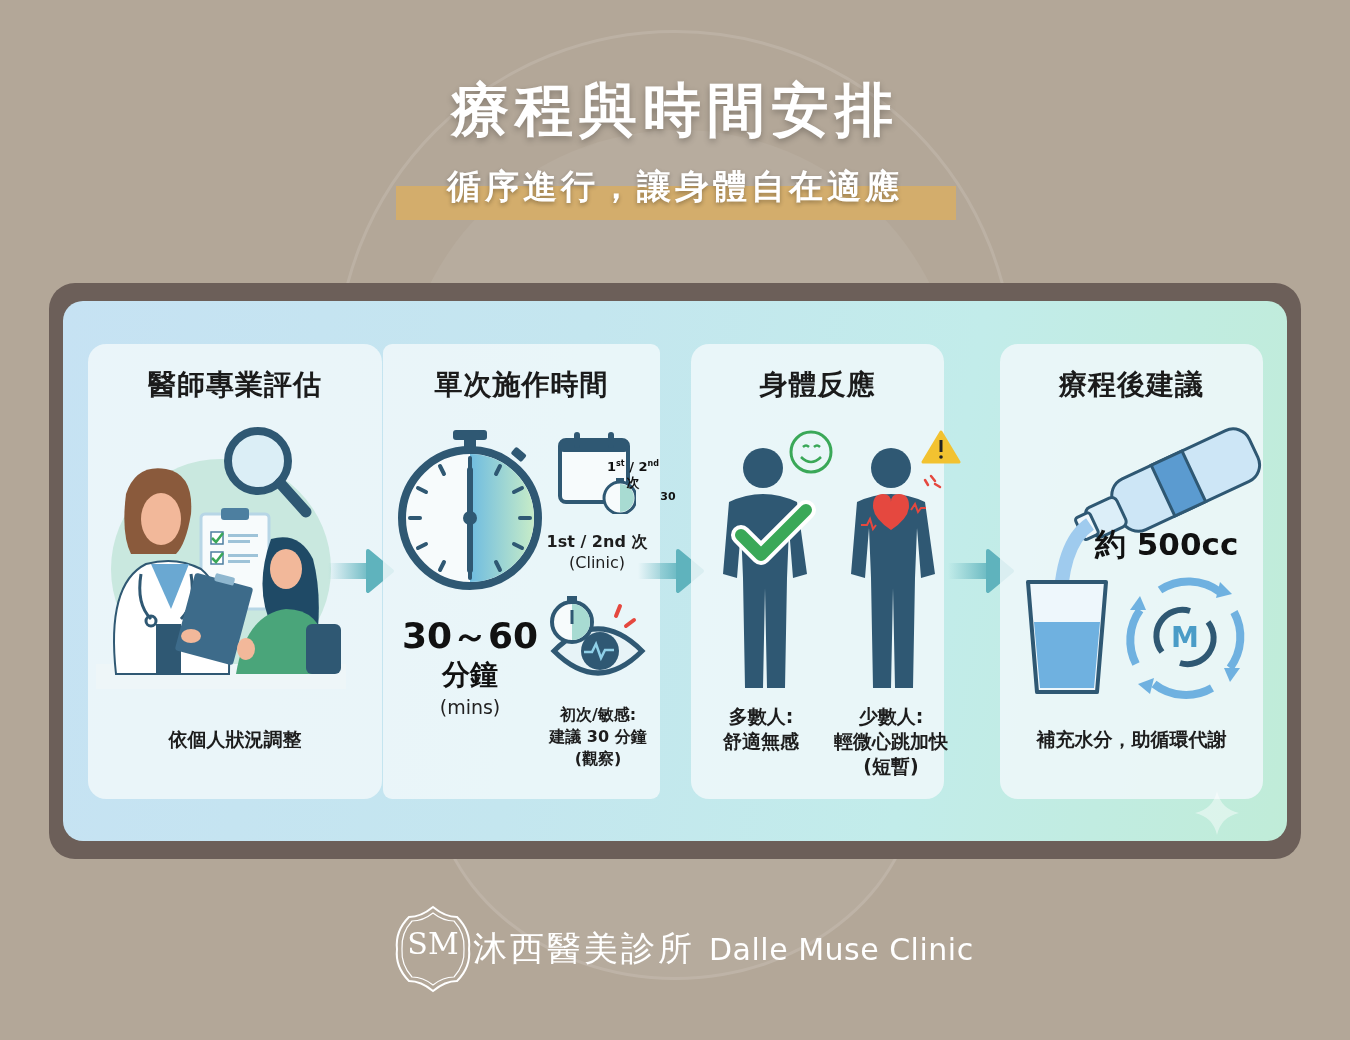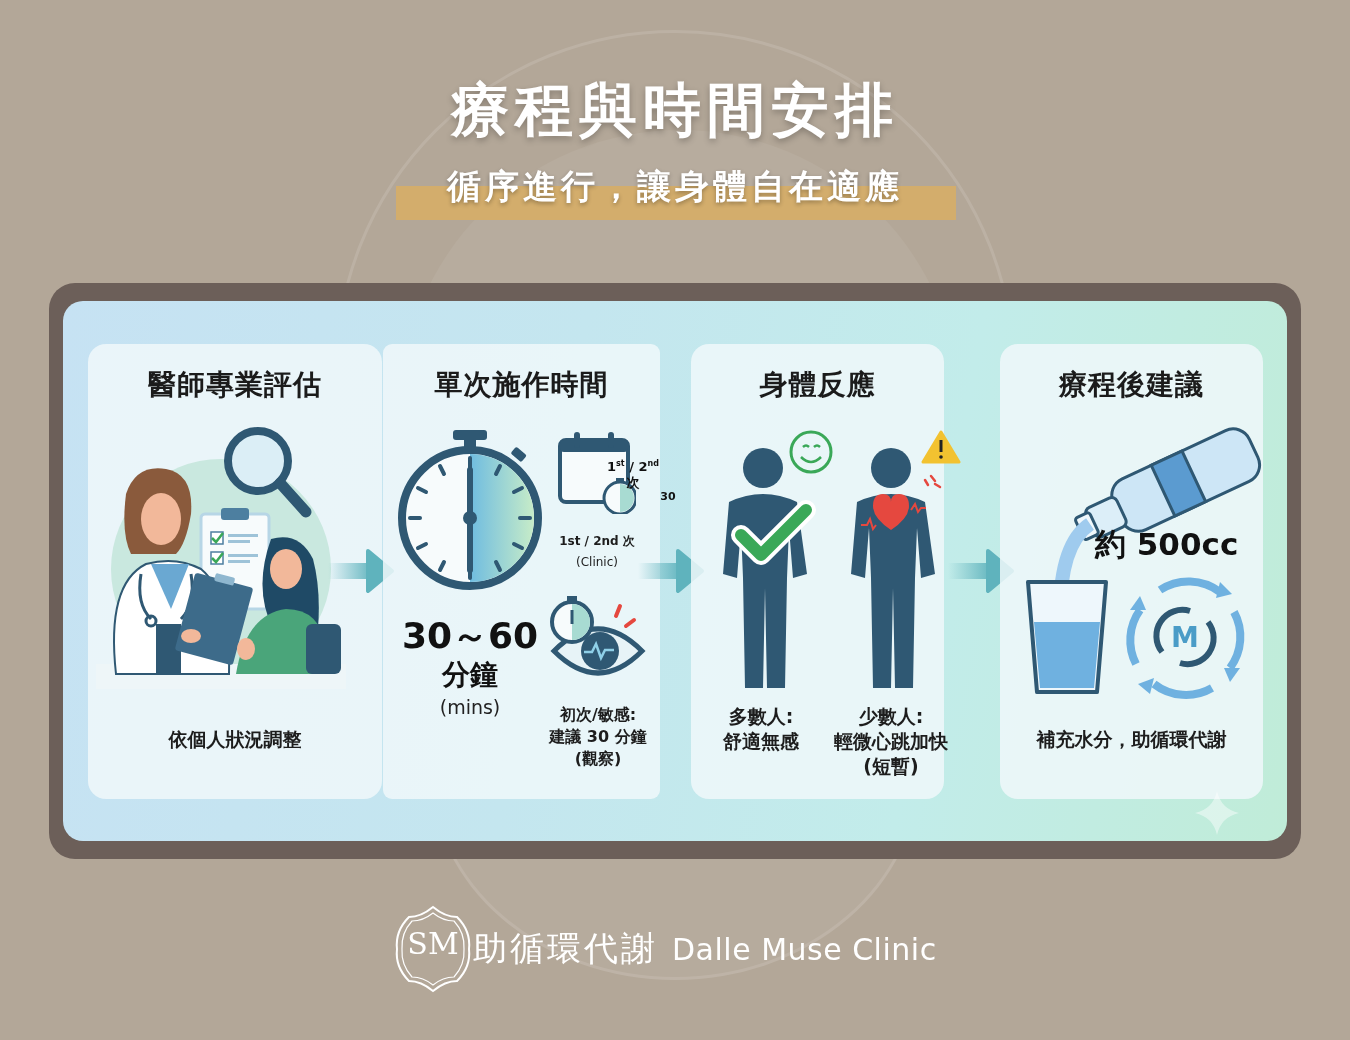--- a/index.html
+++ b/index.html
@@ -190,21 +190,21 @@
         <rect x="50" y="0" width="6" height="16" rx="3" fill="#2f5873"></rect>
         <circle cx="62" cy="66" r="16" fill="#f7fbfc" stroke="#2f5873" stroke-width="3"></circle>
         <path d="M62 52 A14 14 0 0 1 62 80Z" fill="#a8dbd2"></path>
         <rect x="58" y="46" width="8" height="4" fill="#2f5873"></rect>
       </svg>
       <div style="position:absolute; left:6px; top:24px; width:58px; text-align:center; font-size:13px; font-weight:bold; color:#111; line-height:16px;margin-left:40px;">
         <span>1</span><sup style="font-size:8px;">st</sup><span> / </span><span>2</span><sup style="font-size:8px;">nd</sup><br><span>次</span>
       </div>
       <div style="position:absolute; left:48px; top:58px; width:28px; text-align:center; font-size:11px; font-weight:bold; color:#111;margin-left:48px;">30</div>
     </div>
-    <div class="caption" style="left:155px; width:118px; top:187px; font-size:12px; line-height:21px;">
+    <div class="caption" style="left:155px; width:118px; top:187px; font-size:16px; line-height:21px;">
       <div>1st / 2nd 次</div>
       <div style="font-weight:normal;">(Clinic)</div>
     </div>
 
     <svg style="position:absolute; left:165px; top:252px;" width="100" height="90" viewBox="0 0 100 90">
       <path d="M6 55 q44 -44 88 0 q-44 44 -88 0z" fill="#e7f3f7" stroke="#2f5873" stroke-width="5"></path>
       <circle cx="52" cy="55" r="19" fill="#2f5873"></circle>
       <path d="M36 56 l8 0 l4 -8 l5 14 l4 -8 l9 0" stroke="#8fd0e8" stroke-width="2.5" fill="none"></path>
       <circle cx="24" cy="26" r="20" fill="#f7fbfc" stroke="#2f5873" stroke-width="4"></circle>
       <path d="M24 8 A18 18 0 0 1 24 44Z" fill="#a8dbd2"></path>
@@ -314,15 +314,15 @@
     <path d="M22 0 q4 18 22 22 q-18 4 -22 22 q-4 -18 -22 -22 q18 -4 22 -22z" fill="rgba(255,255,255,0.45)"></path>
   </svg>
 </div>
 
 <div class="footer">
   <svg width="80" height="90" viewBox="0 0 80 90">
     <path d="M40 3 q12 10 24 10 q14 14 12 32 q2 18 -12 32 q-12 0 -24 10 q-12 -10 -24 -10 q-14 -14 -12 -32 q-2 -18 12 -32 q12 0 24 -10z" fill="none" stroke="#ffffff" stroke-width="2"></path>
     <path d="M40 9 q10 8 21 8 q11 12 10 28 q1 16 -10 28 q-11 0 -21 8 q-10 -8 -21 -8 q-11 -12 -10 -28 q-1 -16 10 -28 q11 0 21 -8z" fill="none" stroke="#ffffff" stroke-width="1.2"></path>
     <text x="40" y="50" text-anchor="middle" font-size="30" fill="#ffffff" font-family="DejaVu Serif, serif">SM</text>
   </svg>
-  <span class="footer-zh">助循環代謝</span>
+  <span class="footer-zh">沐西醫美診所</span>
   <span class="footer-en">Dalle Muse Clinic</span>
 </div>
 
 </body></html>

